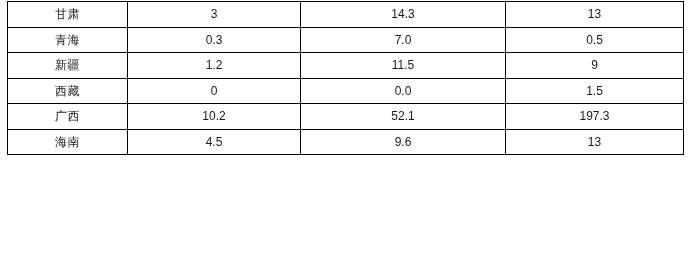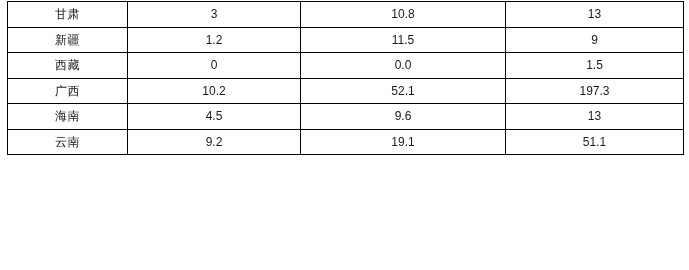--- a/index.html
+++ b/index.html
@@ -60,22 +60,28 @@
     <colgroup>
       <col class="c-province">
       <col class="c-v1">
       <col class="c-v2">
       <col class="c-v3">
     </colgroup>
     <tbody>
         <tr>
           <td class="province-cell">甘肃</td>
           <td class="value-cell">3</td>
-          <td class="value-cell">10.8</td>
+          <td class="value-cell">14.3</td>
           <td class="value-cell">13</td>
+        </tr>
+        <tr>
+          <td class="province-cell">青海</td>
+          <td class="value-cell">0.3</td>
+          <td class="value-cell">7.0</td>
+          <td class="value-cell">0.5</td>
         </tr>
         <tr>
           <td class="province-cell">新疆</td>
           <td class="value-cell">1.2</td>
           <td class="value-cell">11.5</td>
           <td class="value-cell">9</td>
         </tr>
         <tr>
           <td class="province-cell">西藏</td>
           <td class="value-cell">0</td>
@@ -87,21 +93,15 @@
           <td class="value-cell">10.2</td>
           <td class="value-cell">52.1</td>
           <td class="value-cell">197.3</td>
         </tr>
         <tr>
           <td class="province-cell">海南</td>
           <td class="value-cell">4.5</td>
           <td class="value-cell">9.6</td>
           <td class="value-cell">13</td>
         </tr>
-        <tr>
-          <td class="province-cell">云南</td>
-          <td class="value-cell">9.2</td>
-          <td class="value-cell">19.1</td>
-          <td class="value-cell">51.1</td>
-        </tr>
       </tbody>
   </table>
 </div>
 
 </body></html>

